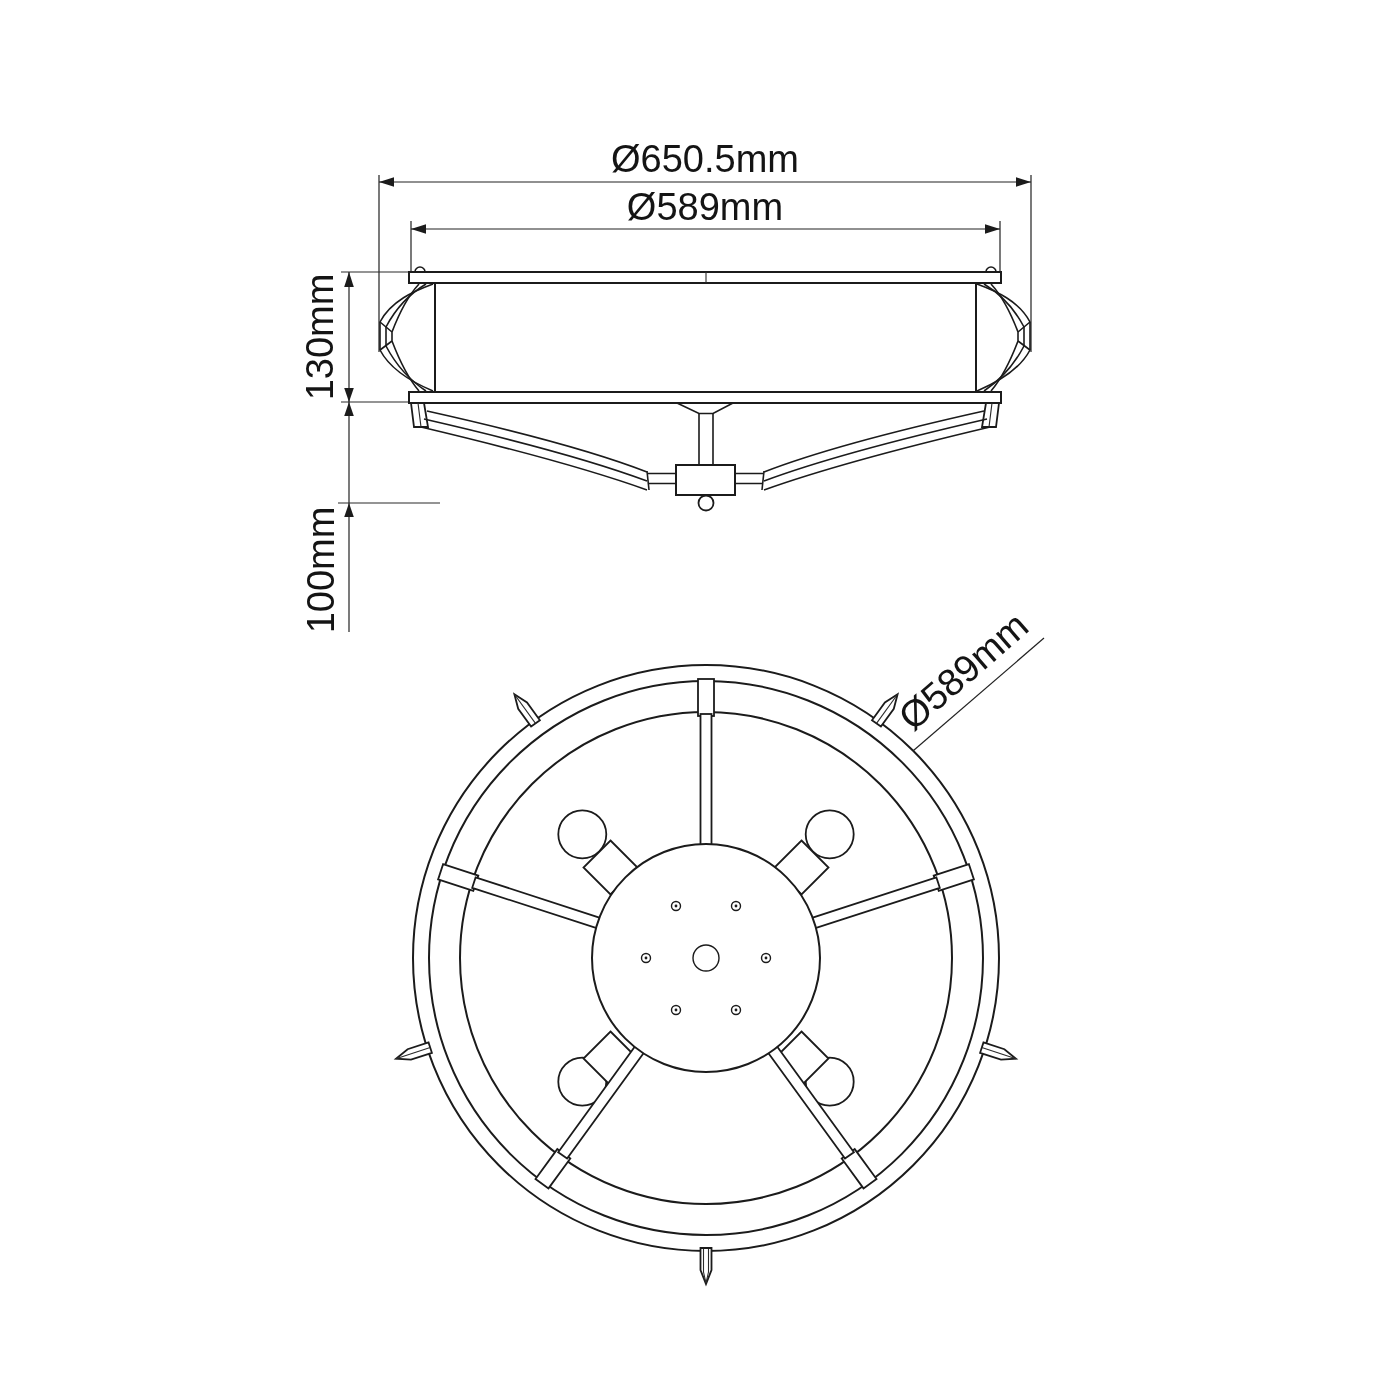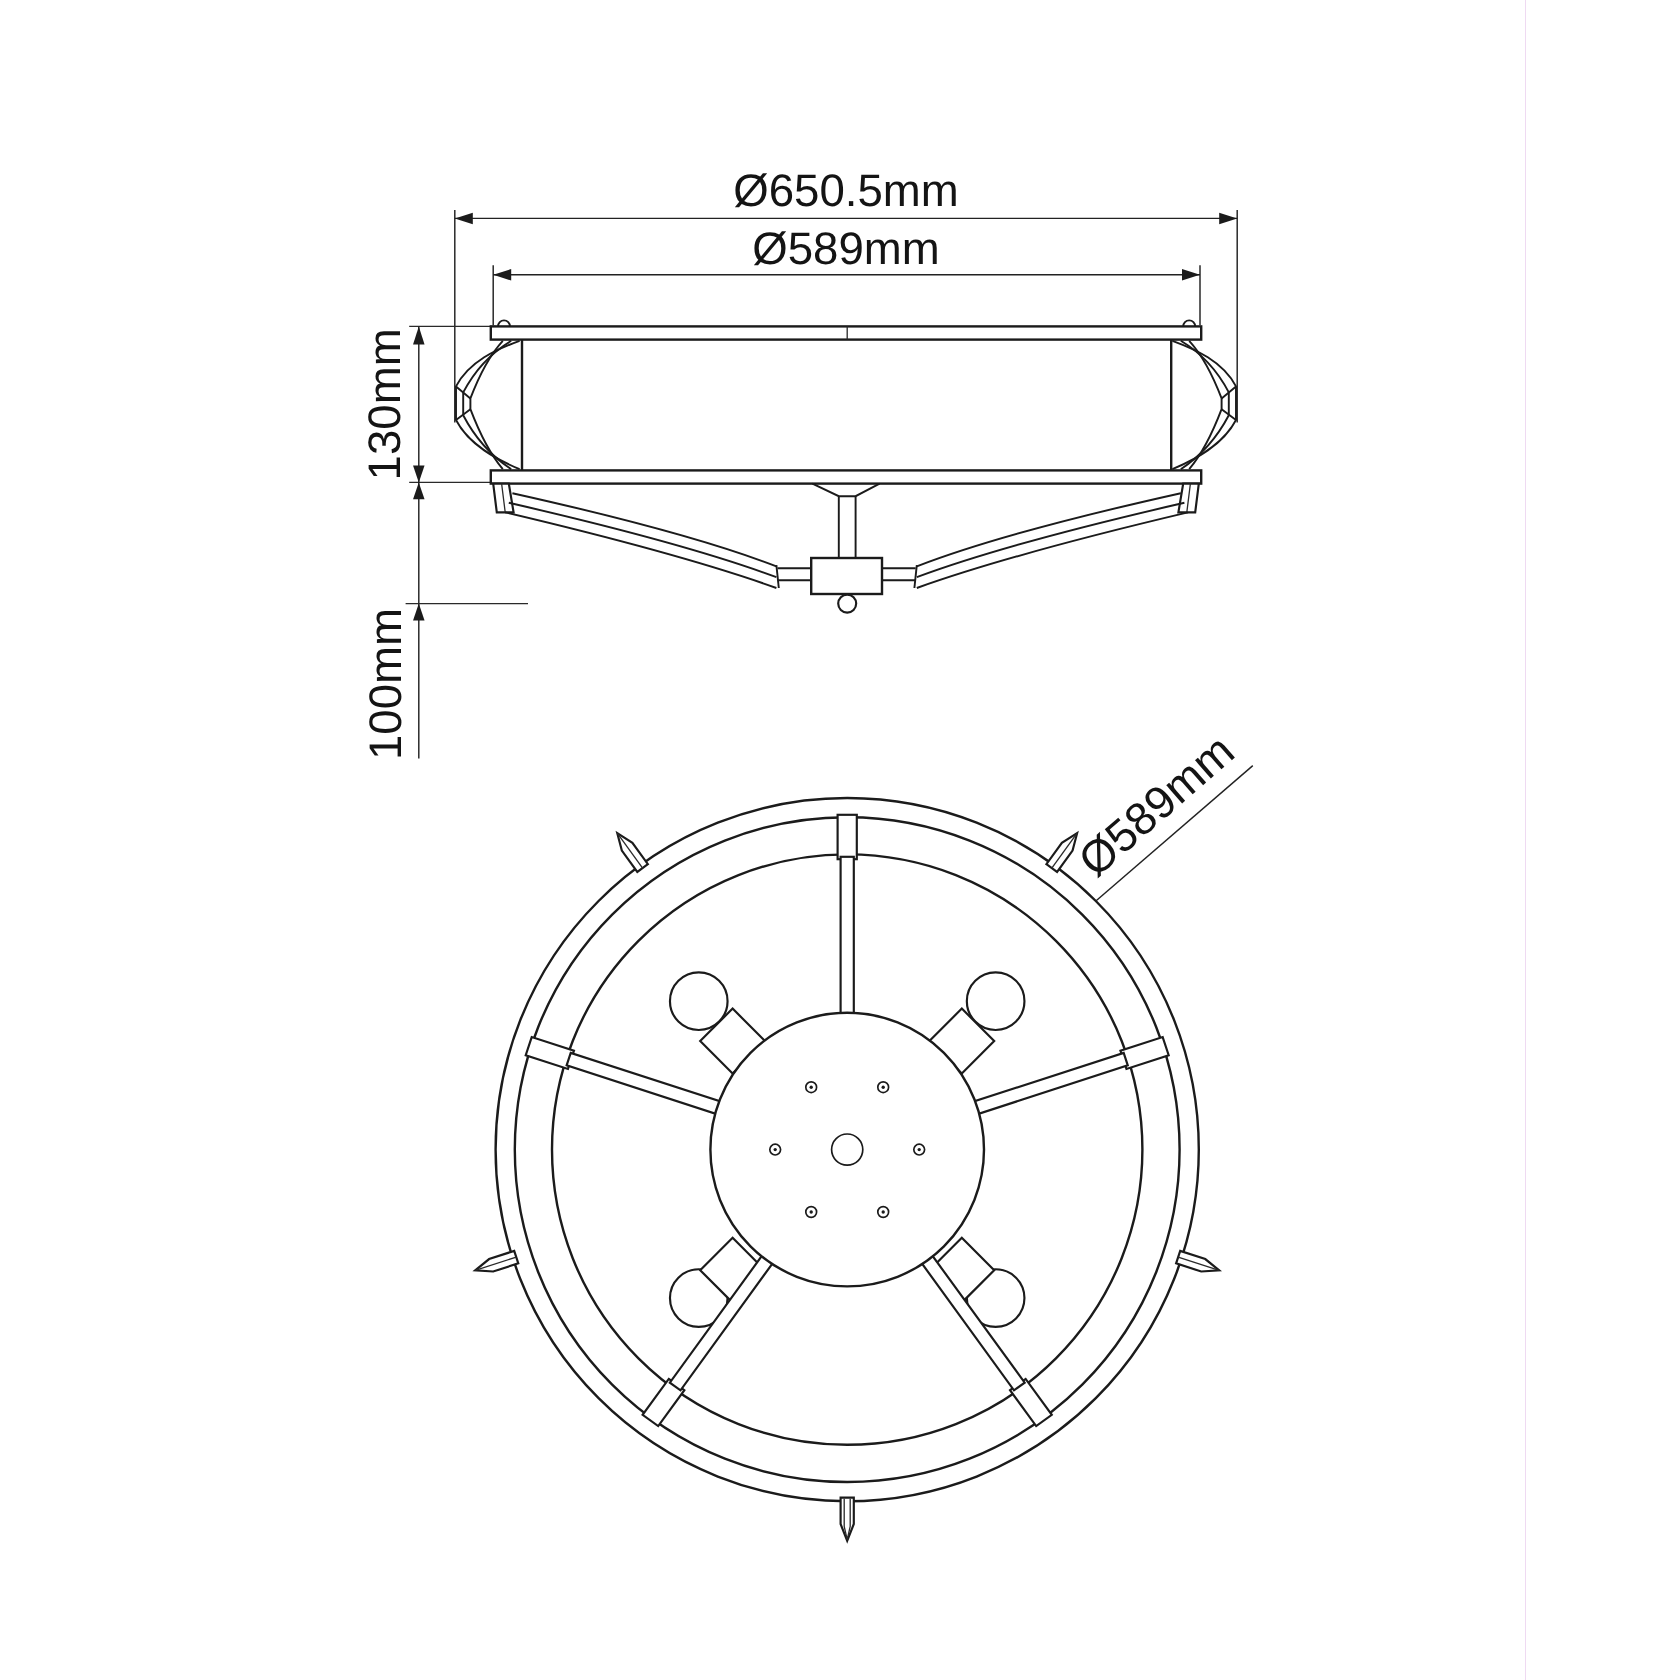--- a/index.html
+++ b/index.html
@@ -1,16 +1,16 @@
 <!DOCTYPE html>
 <html><head>
 <meta charset="utf-8">
 <style>
   html,body{margin:0;padding:0;background:#fff;}
-  .canvas{position:relative;width:1271px;height:1400px;background:#a21caf;overflow:hidden;}
+  .canvas{position:relative;width:1271px;height:1400px;background:#f0abfc;overflow:hidden;}
   svg{display:block;}
   .ln{stroke:#1b1b1b;stroke-width:2;fill:none;}
   .lnw{stroke:#1b1b1b;stroke-width:2;fill:#fff;}
   .ln15{stroke:#1b1b1b;stroke-width:1.6;fill:none;}
   .lnw15{stroke:#1b1b1b;stroke-width:1.8;fill:#fff;}
   .thin{stroke:#2a2a2a;stroke-width:1.1;fill:none;}
   .dim{stroke:#222;stroke-width:1.2;fill:none;}
   .arr{fill:#1b1b1b;stroke:none;}
   .hole{stroke:#1b1b1b;stroke-width:1.4;fill:#fff;}
   .dot{fill:#1b1b1b;stroke:none;}

